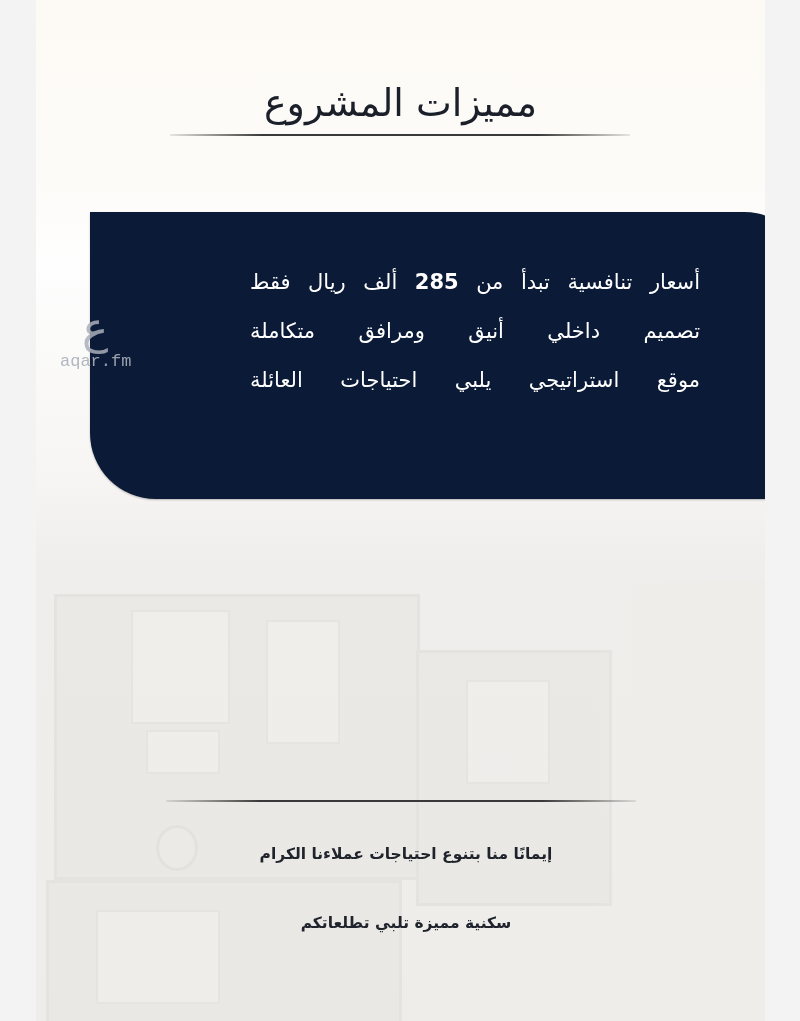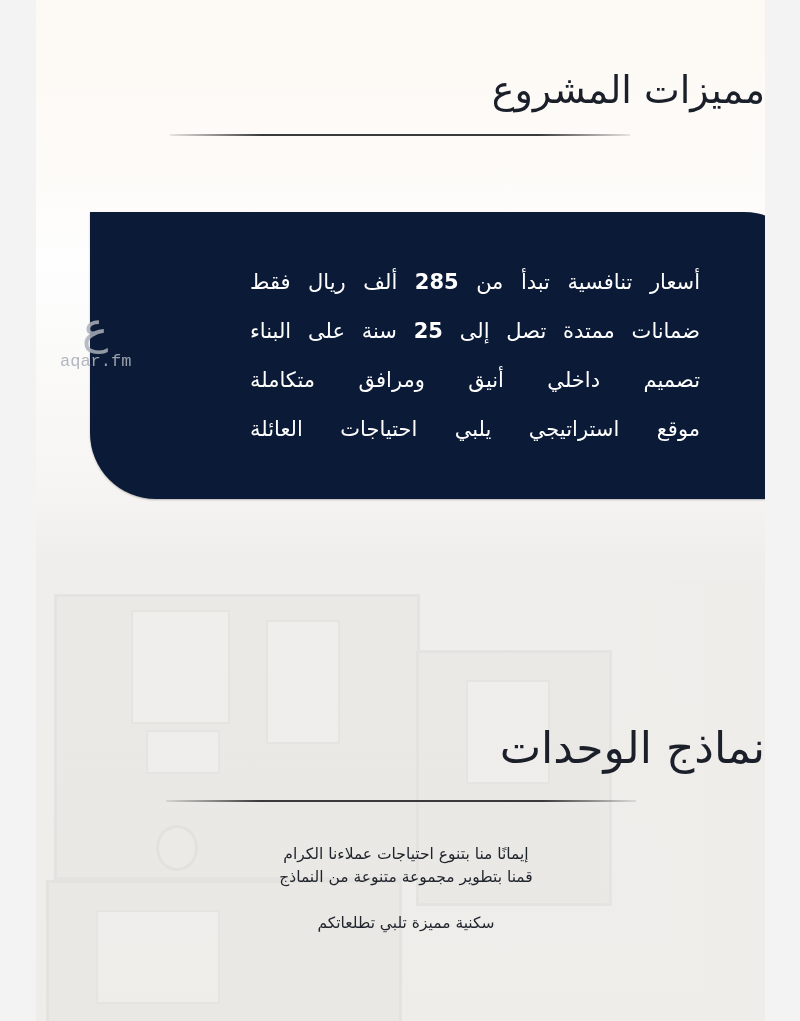--- a/index.html
+++ b/index.html
@@ -8,23 +8,23 @@
       background: #f3f3f3;
       font-family: "DejaVu Sans", sans-serif;
       position: relative;
     }
     .page {
       position: absolute; left: 36px; top: 0; width: 729px; height: 1021px;
       background: linear-gradient(180deg, #fdfaf5 0px, #fdfbf8 180px, #fefefe 260px, #f6f5f3 480px, #efeeec 560px, #eeedea 1021px);
       overflow: hidden;
     }
     .title {
-      position: absolute; left: 0; right: 0; 
+      position: absolute; left: 0; right: 0; text-align: center;
       direction: rtl; color: #1b1f2a; font-weight: normal;
-      margin: 0;
+      margin: 13px;
     }
     .title-features { top: 68px; font-size: 38px; }
     .title-units { top: 722px; font-size: 44px; }
     .rule {
       position: absolute; height: 2px;
       background: linear-gradient(90deg, rgba(40,40,40,0.1), #3a3a3a 20%, #3a3a3a 80%, rgba(40,40,40,0.1));
     }
     .rule-1 { left: 134px; width: 460px; top: 134px; }
     .rule-2 { left: 130px; width: 470px; top: 800px; }
 
@@ -68,35 +68,34 @@
     .fp-light { position: absolute; background: #efeeeb; border: 2px solid #dedcd8; }
     .fp-circle { position: absolute; border-radius: 50%; border: 3px solid #d9d7d3; background: #eae8e4; }
     .fade-right {
       position: absolute; left: 560px; top: 580px; width: 169px; height: 441px;
       background: linear-gradient(90deg, rgba(238,237,234,0), #eeedea 70%);
     }
 
     .units-desc {
       position: absolute; left: 190px; width: 360px; top: 843px;
       direction: rtl; text-align: center; color: #1f232c;
-      font-size: 15.5px; line-height: 23px; margin: 0;
+      font-size: 15.5px; line-height: 23px; margin: 0; font-weight: bold;
     }
   </style>
 </head>
 <body>
 
 <div class="page">
 
   <h2 class="title title-features">مميزات المشروع</h2>
   <div class="rule rule-1"></div>
 
   <div class="feature-card">
     <ul class="feature-list">
       <li><span>أسعار تنافسية تبدأ من </span><b>285</b><span> ألف ريال فقط</span></li>
-      <li><span>ضمانات ممتدة تصل إلى </span><b>25</b><span> سنة على البناء</span></li>
       <li><span>تصميم داخلي أنيق ومرافق متكاملة</span></li>
       <li><span>موقع استراتيجي يلبي احتياجات العائلة</span></li>
     </ul>
   </div>
 
   <div class="watermark">
     <span class="wm-glyph">ع</span>
     <span class="wm-text">aqar.fm</span>
   </div>
 
@@ -106,23 +105,22 @@
     <div class="fp-light" style="left:110px;top:150px;width:70px;height:40px;"></div>
     <div class="fp-light" style="left:230px;top:40px;width:70px;height:120px;"></div>
     <div class="fp-block" style="left:380px;top:70px;width:190px;height:250px;"></div>
     <div class="fp-light" style="left:430px;top:100px;width:80px;height:100px;"></div>
     <div class="fp-block" style="left:10px;top:300px;width:350px;height:140px;"></div>
     <div class="fp-circle" style="left:120px;top:245px;width:36px;height:40px;"></div>
     <div class="fp-light" style="left:60px;top:330px;width:120px;height:90px;"></div>
   </div>
   <div class="fade-right"></div>
 
-  <h2 class="title title-units">نماذج الوحدات</h2>
   <div class="rule rule-2"></div>
 
   <p class="units-desc">
     <span>إيمانًا منا بتنوع احتياجات عملاءنا الكرام</span><br>
-    <span>قمنا بتطوير مجموعة متنوعة من النماذج</span><br>
+    <br>
     <br>
     <span>سكنية مميزة تلبي تطلعاتكم</span>
   </p>
 
 </div>
 
 </body></html>

